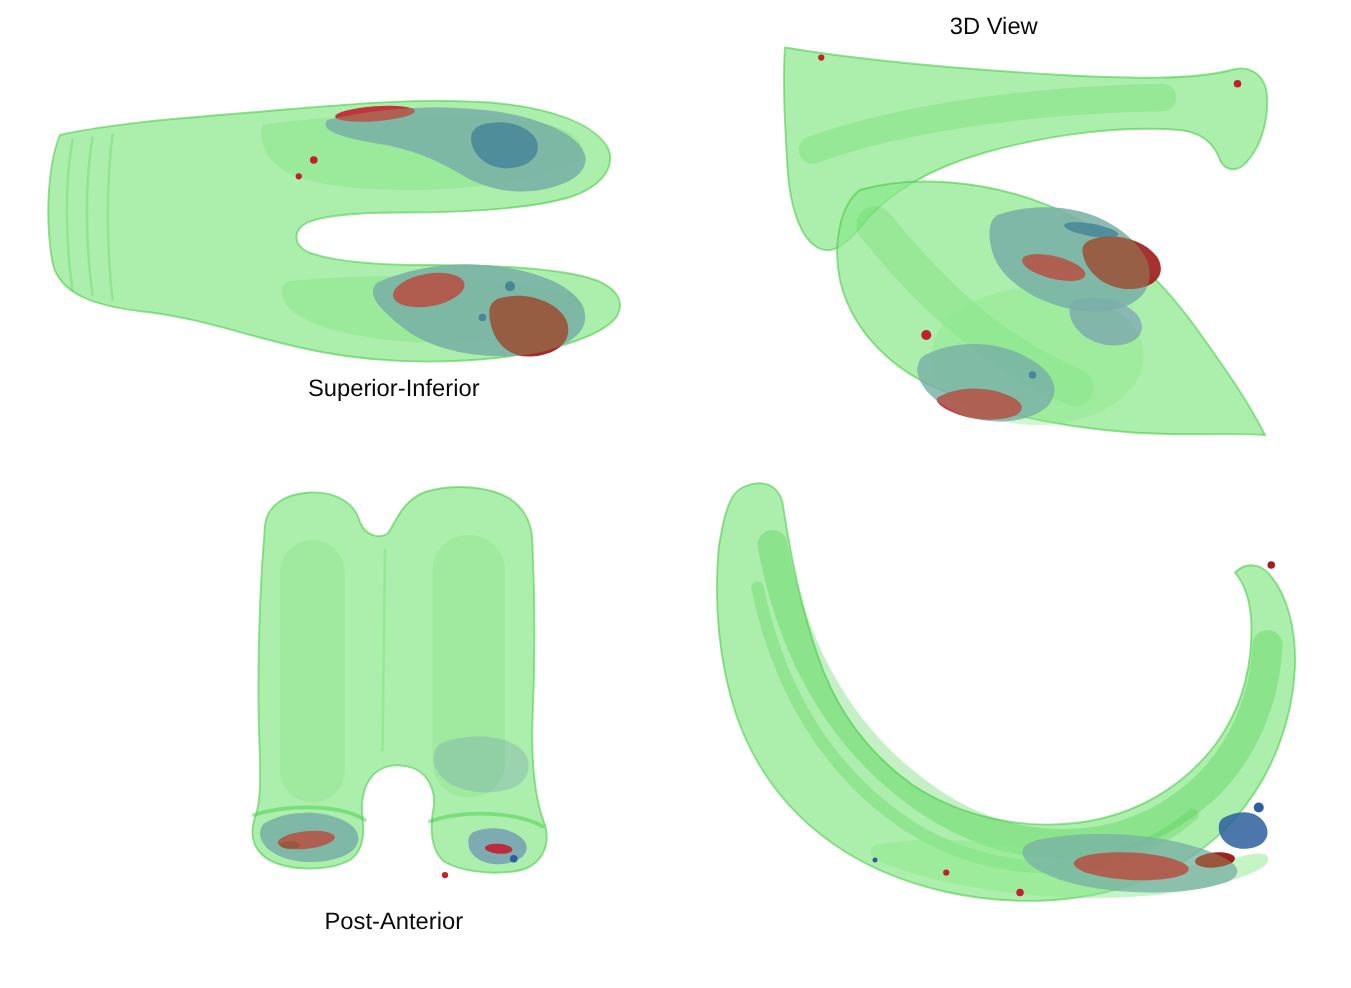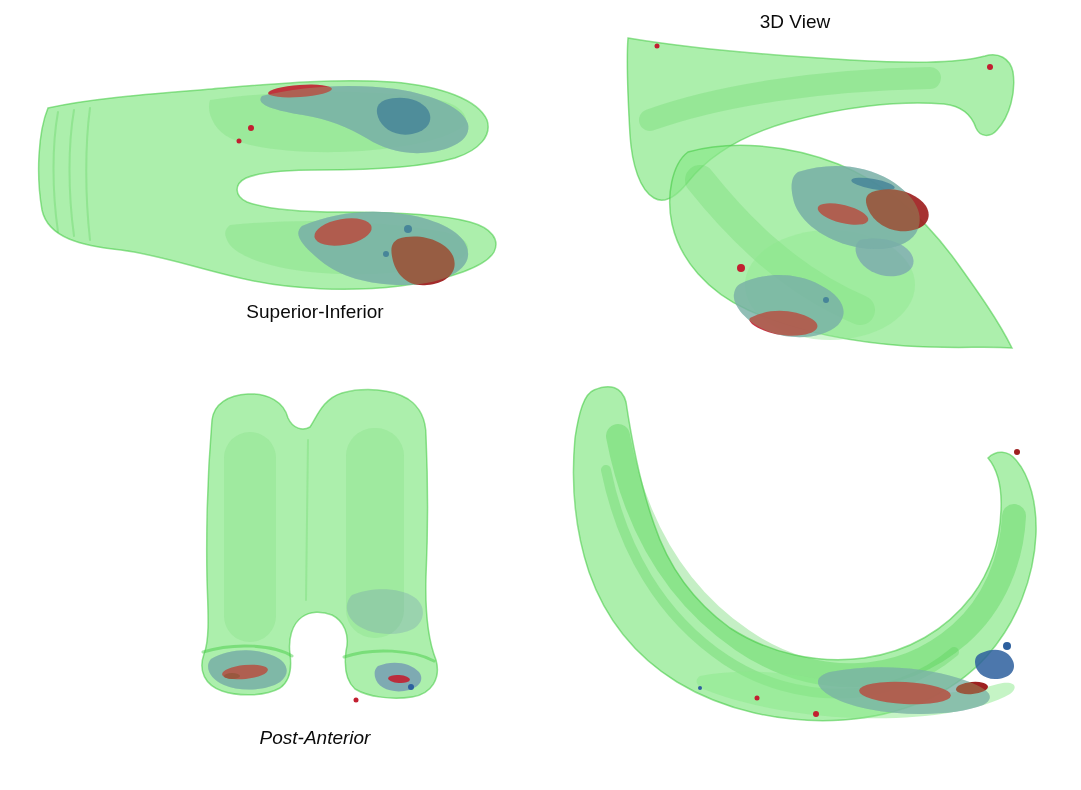--- a/index.html
+++ b/index.html
@@ -15,21 +15,21 @@
   .label {
     position: absolute;
     color: var(--label-text, #000);
     font-size: 19px;
     line-height: 1.1;
     text-align: center;
     white-space: nowrap;
   }
   .label-3d-view          { left: 690px; top: 12px;  width: 210px; }
   .label-superior-inferior{ left: 140px; top: 302px; width: 350px; }
-  .label-post-anterior    { left: 160px; top: 728px; width: 310px; font-style: italic; }
+  .label-post-anterior    { left: 160px; top: 728px; width: 310px; }
   .label-lateral          { left: 720px; top: 728px; width: 300px; }
 
   .c-base  { fill: var(--surface-green); }
   .c-dark  { fill: var(--surface-green-dark); }
   .c-blue  { fill: var(--patch-blue); }
   .c-navy  { fill: var(--patch-blue-dark); }
   .c-red   { fill: var(--patch-red); }
   .c-reddk { fill: var(--patch-red-dark); }
   .silhouette { fill: var(--surface-green); fill-opacity: .72;
                 stroke: var(--surface-green-dark); stroke-opacity: .55; stroke-width: 1.5; }

